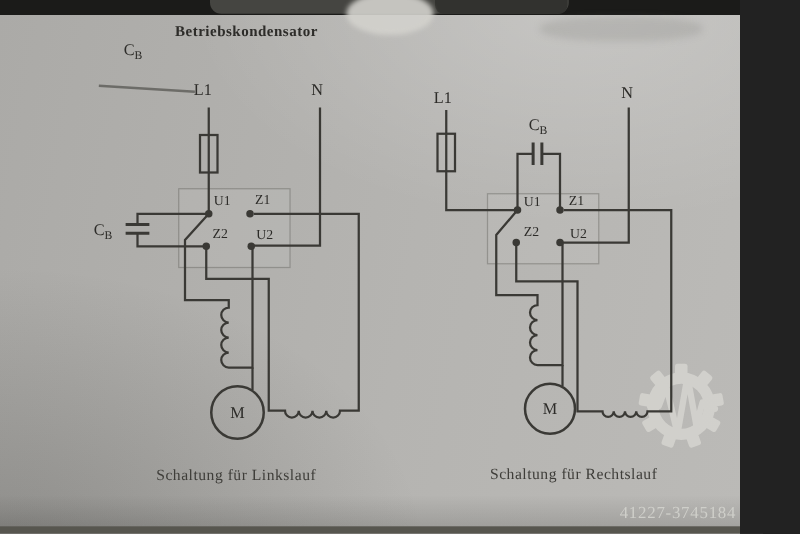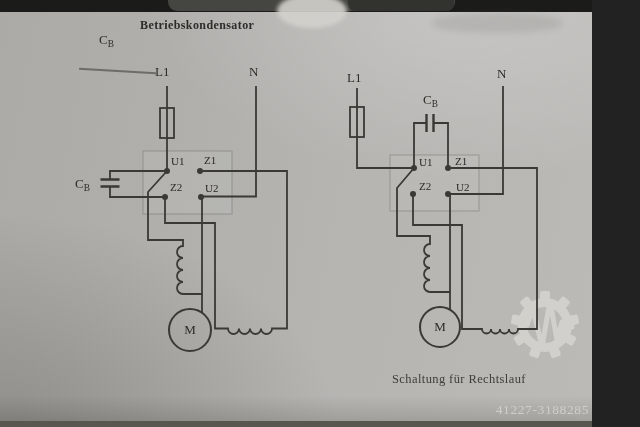--- a/index.html
+++ b/index.html
@@ -122,27 +122,28 @@
   <div class="lbl hdr-title" style="left:140px;top:18px;">Betriebskondensator</div>
 
   <div class="lbl" style="left:155px;top:64px;font-size:13px;">L1</div>
   <div class="lbl" style="left:249px;top:64px;font-size:13px;">N</div>
   <div class="lbl" style="left:75px;top:176px;font-size:13px;"><span>C</span><span class="sub">B</span></div>
   <div class="lbl term" style="left:171px;top:155px;">U1</div>
   <div class="lbl term" style="left:204px;top:154px;">Z1</div>
   <div class="lbl term" style="left:170px;top:181px;">Z2</div>
   <div class="lbl term" style="left:205px;top:182px;">U2</div>
   <div class="lbl" style="left:182px;top:322px;width:16px;text-align:center;font-size:13px;">M</div>
+  <div class="lbl caption" style="left:125px;top:373px;">Schaltung für Linkslauf</div>
 
   <div class="lbl" style="left:347px;top:70px;font-size:13px;">L1</div>
   <div class="lbl" style="left:497px;top:66px;font-size:13px;">N</div>
   <div class="lbl" style="left:423px;top:92px;font-size:13px;"><span>C</span><span class="sub">B</span></div>
   <div class="lbl term" style="left:419px;top:156px;">U1</div>
   <div class="lbl term" style="left:455px;top:155px;">Z1</div>
   <div class="lbl term" style="left:419px;top:180px;">Z2</div>
   <div class="lbl term" style="left:456px;top:181px;">U2</div>
   <div class="lbl" style="left:432px;top:319px;width:16px;text-align:center;font-size:13px;">M</div>
   <div class="lbl caption" style="left:392px;top:372px;">Schaltung für Rechtslauf</div>
 
   <div class="edge-shadow"></div>
   <div class="bottomstrip"></div>
-  <div class="photo-id">41227-3188285</div>
+  <div class="photo-id">41227-3745184</div>
 </div>
 
 </body></html>

